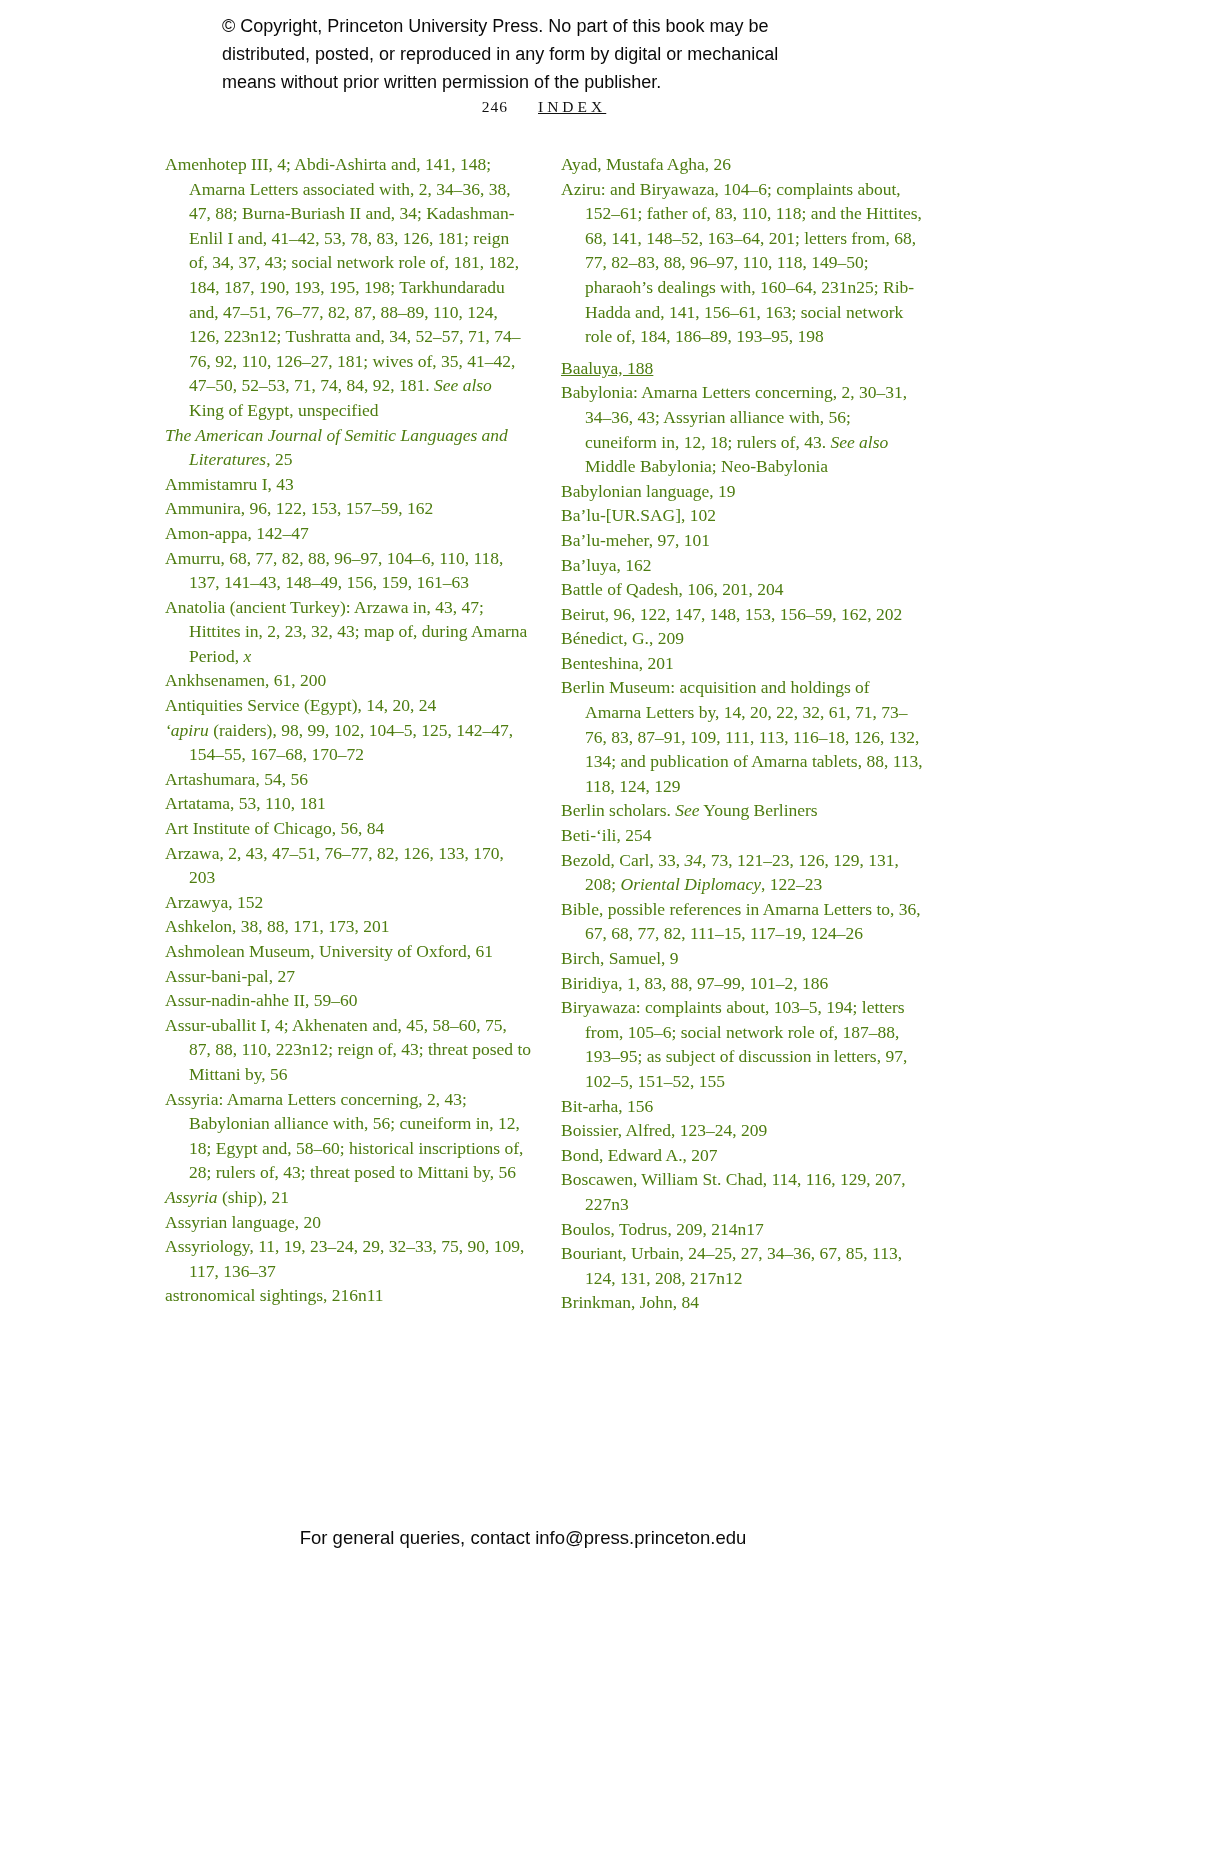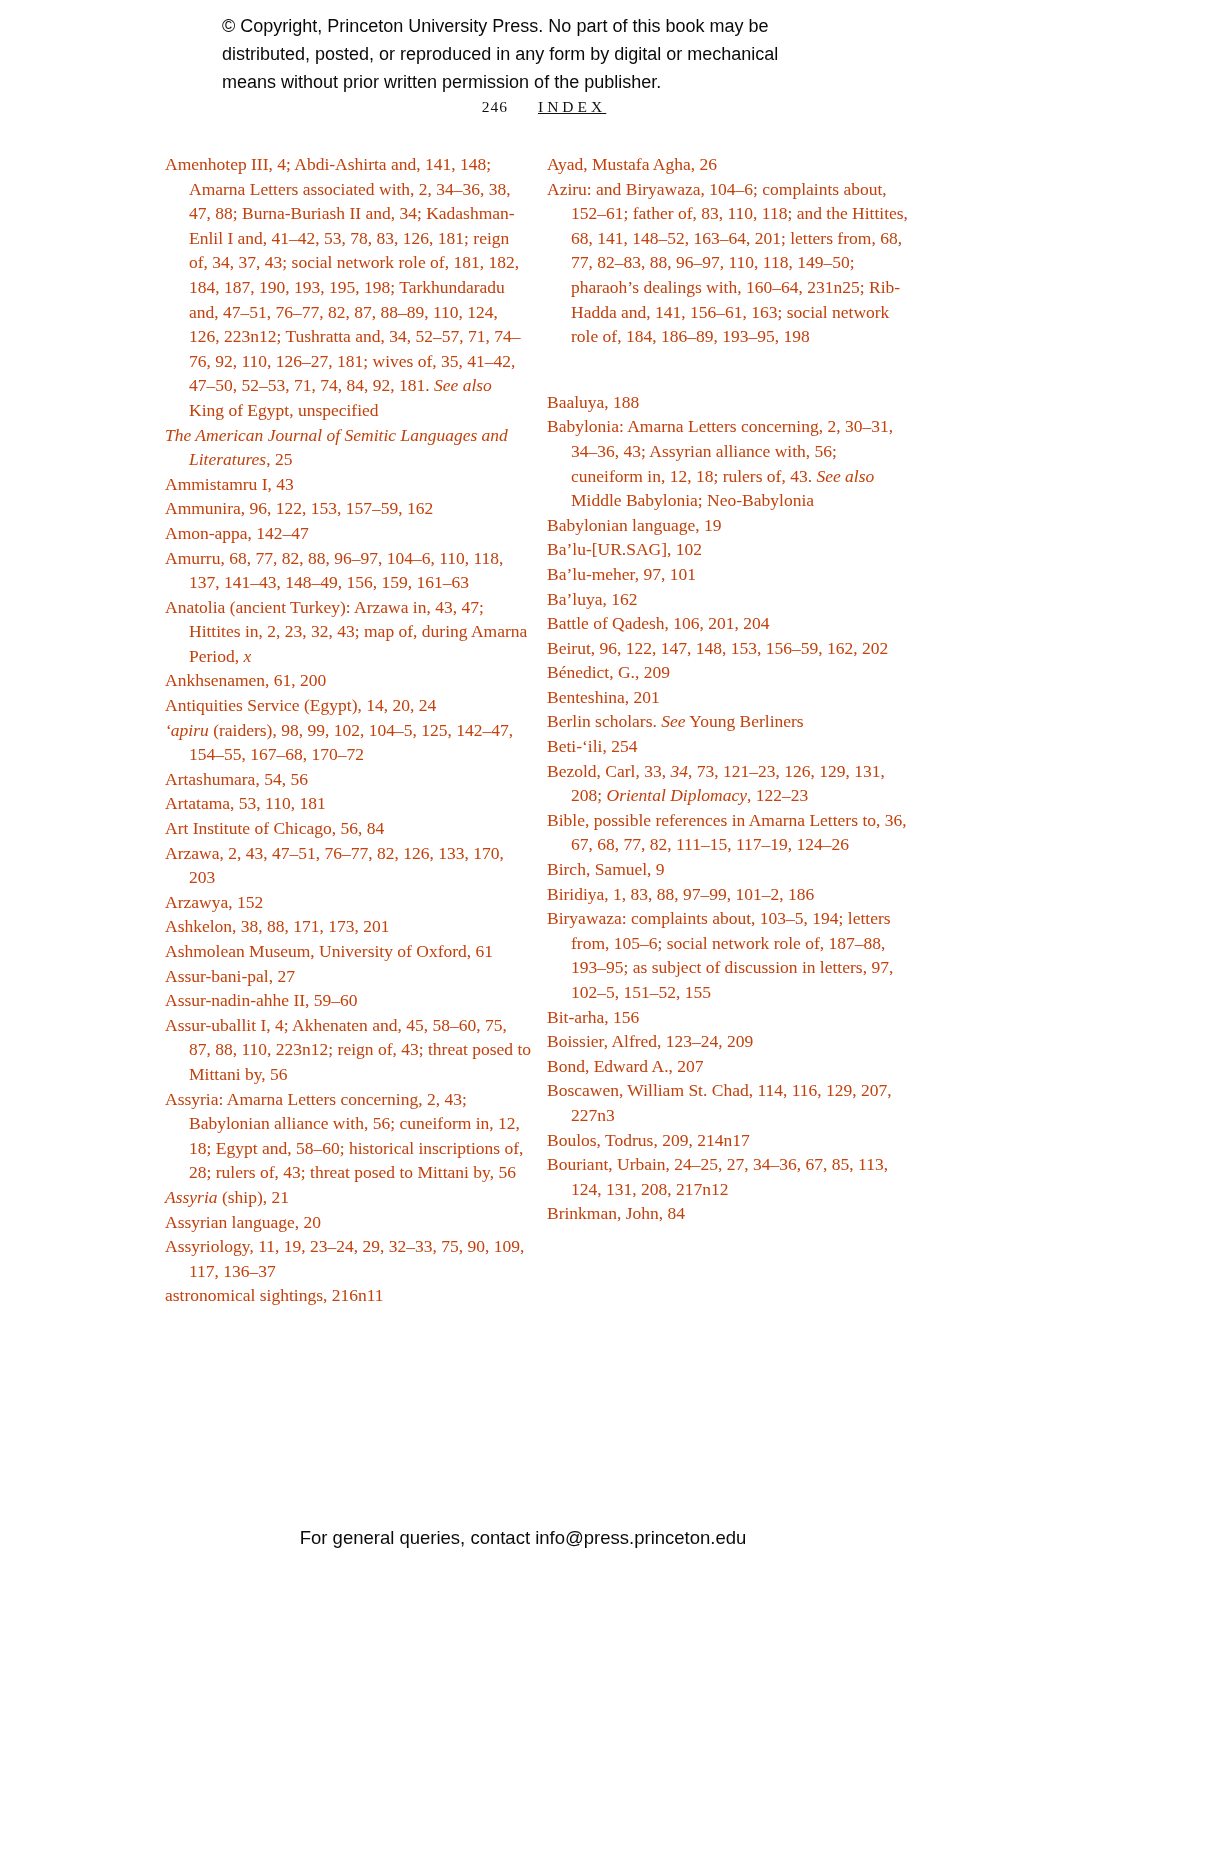--- a/index.html
+++ b/index.html
@@ -42,35 +42,36 @@
     margin-left: 30px;
     letter-spacing: 4px;
     text-decoration: underline;
   }
   .columns {
     position: absolute;
     left: 165px;
     top: 152px;
     width: 762px;
     display: flex;
-    gap: 16px;
+    gap: 30px;
     font-family: "Liberation Serif", serif;
     font-size: 17.5px;
     line-height: 24.6px;
-    color: #c2410c;
+    color: #4d7c0f;
   }
   .col {
     width: 366px;
   }
   .entry {
     padding-left: 24px;
     text-indent: -24px;
   }
   .entry.gap-before {
-    margin-top: 41px;
+    margin-top: 7px;
+    text-decoration: underline;
   }
   .it {
     font-style: italic;
   }
   .footer {
     position: absolute;
     left: 165px;
     top: 1527px;
     width: 716px;
     text-align: center;
@@ -124,20 +125,21 @@
         <div class="entry gap-before"><span>Baaluya, 188</span></div>
         <div class="entry"><span>Babylonia: Amarna Letters concerning, 2, 30–31, 34–36, 43; Assyrian alliance with, 56; cuneiform in, 12, 18; rulers of, 43. </span><span class="it">See also</span><span> Middle Babylonia; Neo-Babylonia</span></div>
         <div class="entry"><span>Babylonian language, 19</span></div>
         <div class="entry"><span>Ba’lu-[UR.SAG], 102</span></div>
         <div class="entry"><span>Ba’lu-meher, 97, 101</span></div>
         <div class="entry"><span>Ba’luya, 162</span></div>
         <div class="entry"><span>Battle of Qadesh, 106, 201, 204</span></div>
         <div class="entry"><span>Beirut, 96, 122, 147, 148, 153, 156–59, 162, 202</span></div>
         <div class="entry"><span>Bénedict, G., 209</span></div>
         <div class="entry"><span>Benteshina, 201</span></div>
+        <div class="entry"><span>Berlin Museum: acquisition and holdings of Amarna Letters by, 14, 20, 22, 32, 61, 71, 73–76, 83, 87–91, 109, 111, 113, 116–18, 126, 132, 134; and publication of Amarna tablets, 88, 113, 118, 124, 129</span></div>
         <div class="entry"><span>Berlin scholars. </span><span class="it">See</span><span> Young Berliners</span></div>
         <div class="entry"><span>Beti-‘ili, 254</span></div>
         <div class="entry"><span>Bezold, Carl, 33, </span><span class="it">34</span><span>, 73, 121–23, 126, 129, 131, 208; </span><span class="it">Oriental Diplomacy</span><span>, 122–23</span></div>
         <div class="entry"><span>Bible, possible references in Amarna Letters to, 36, 67, 68, 77, 82, 111–15, 117–19, 124–26</span></div>
         <div class="entry"><span>Birch, Samuel, 9</span></div>
         <div class="entry"><span>Biridiya, 1, 83, 88, 97–99, 101–2, 186</span></div>
         <div class="entry"><span>Biryawaza: complaints about, 103–5, 194; letters from, 105–6; social network role of, 187–88, 193–95; as subject of discussion in letters, 97, 102–5, 151–52, 155</span></div>
         <div class="entry"><span>Bit-arha, 156</span></div>
         <div class="entry"><span>Boissier, Alfred, 123–24, 209</span></div>
         <div class="entry"><span>Bond, Edward A., 207</span></div>

